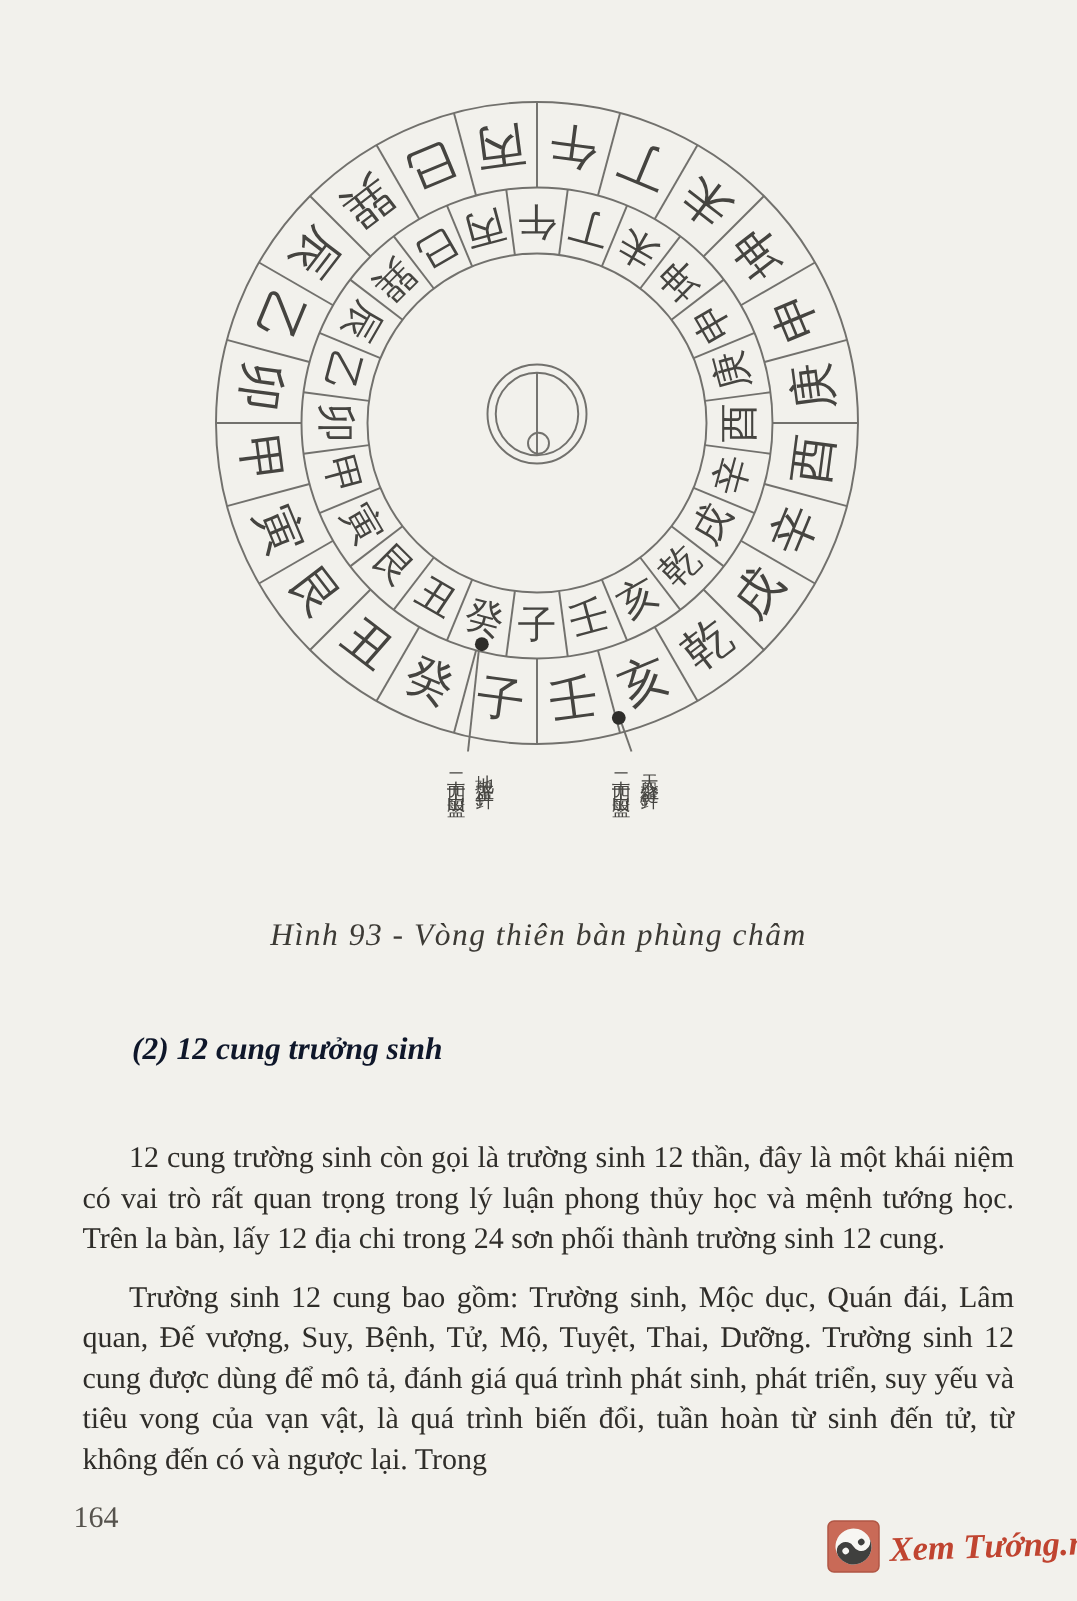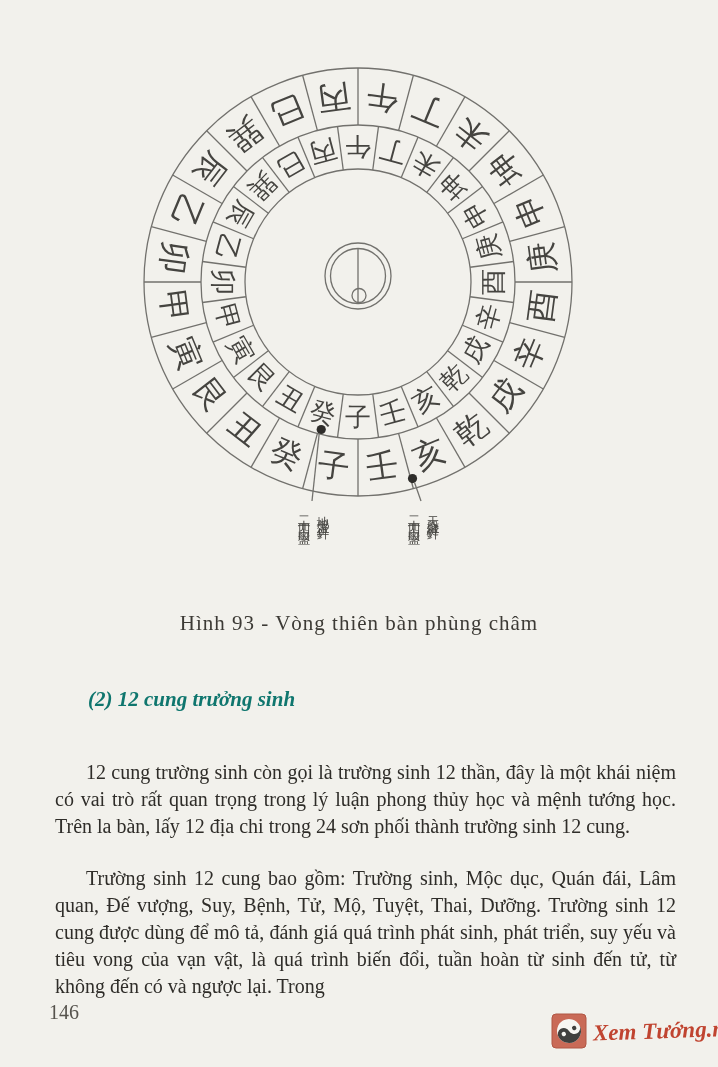--- a/index.html
+++ b/index.html
@@ -18,32 +18,32 @@
   .plate-label{
     position:absolute;display:flex;flex-direction:row;gap:3px;
     font-family:"DejaVu Sans",sans-serif;color:#454440;font-size:12.5px;
   }
   .plate-label .col{
     writing-mode:vertical-rl;text-orientation:upright;
     letter-spacing:4px;line-height:16px;
   }
   .caption{
     position:absolute;top:611px;left:0;width:718px;text-align:center;
-    font-size:21px;color:#3c3a35;letter-spacing:1px;
+    font-style:italic;font-size:21px;color:#3c3a35;letter-spacing:1px;
   }
   .heading{
     position:absolute;top:687px;left:88px;margin:0;
-    font-size:21px;font-weight:bold;font-style:italic;color:#0f766e;
+    font-size:21px;font-weight:bold;font-style:italic;color:#0f172a;
   }
   .bodytext{
     position:absolute;top:759px;left:55px;width:621px;
     font-size:20px;line-height:26.8px;text-align:justify;color:#2f2d29;
   }
   .bodytext p{margin:0;text-indent:31px;}
-  .bodytext p + p{margin-top:26px;}
+  .bodytext p + p{margin-top:13px;}
   .page-number{
     position:absolute;top:1001px;left:49px;font-size:20px;color:#56534d;
   }
   .logo{
     position:absolute;top:1011px;left:551px;height:40px;
     display:flex;align-items:center;gap:6px;
   }
   .logo-text{
     font-family:"Liberation Serif",serif;font-style:italic;font-weight:bold;
     font-size:23px;color:#c04430;white-space:nowrap;transform:rotate(-2deg);
@@ -176,21 +176,21 @@
 
 <div class="caption">Hình 93 - Vòng thiên bàn phùng châm</div>
 
 <h3 class="heading">(2) 12 cung trưởng sinh</h3>
 
 <div class="bodytext">
   <p>12 cung trường sinh còn gọi là trường sinh 12 thần, đây là một khái niệm có vai trò rất quan trọng trong lý luận phong thủy học và mệnh tướng học. Trên la bàn, lấy 12 địa chi trong 24 sơn phối thành trường sinh 12 cung.</p>
   <p>Trường sinh 12 cung bao gồm: Trường sinh, Mộc dục, Quán đái, Lâm quan, Đế vượng, Suy, Bệnh, Tử, Mộ, Tuyệt, Thai, Dưỡng. Trường sinh 12 cung được dùng để mô tả, đánh giá quá trình phát sinh, phát triển, suy yếu và tiêu vong của vạn vật, là quá trình biến đổi, tuần hoàn từ sinh đến tử, từ không đến có và ngược lại. Trong</p>
 </div>
 
-<span class="page-number">146</span>
+<span class="page-number">164</span>
 
 <div class="logo">
   <svg width="36" height="36" viewBox="0 0 36 36">
     <rect x="1" y="1" width="34" height="34" rx="4" stroke="#b05644" stroke-width="1" fill="#c96a57"></rect>
     <g transform="rotate(60 18 18)">
       <circle cx="18" cy="18" r="12" fill="#f7f6f2"></circle>
       <path d="M18,6 a12,12 0 0 1 0,24 a6,6 0 0 1 0,-12 a6,6 0 0 0 0,-12 Z" fill="#40403e"></path>
       <circle cx="18" cy="12" r="2.2" fill="#40403e"></circle>
       <circle cx="18" cy="24" r="2.2" fill="#f7f6f2"></circle>
     </g>

